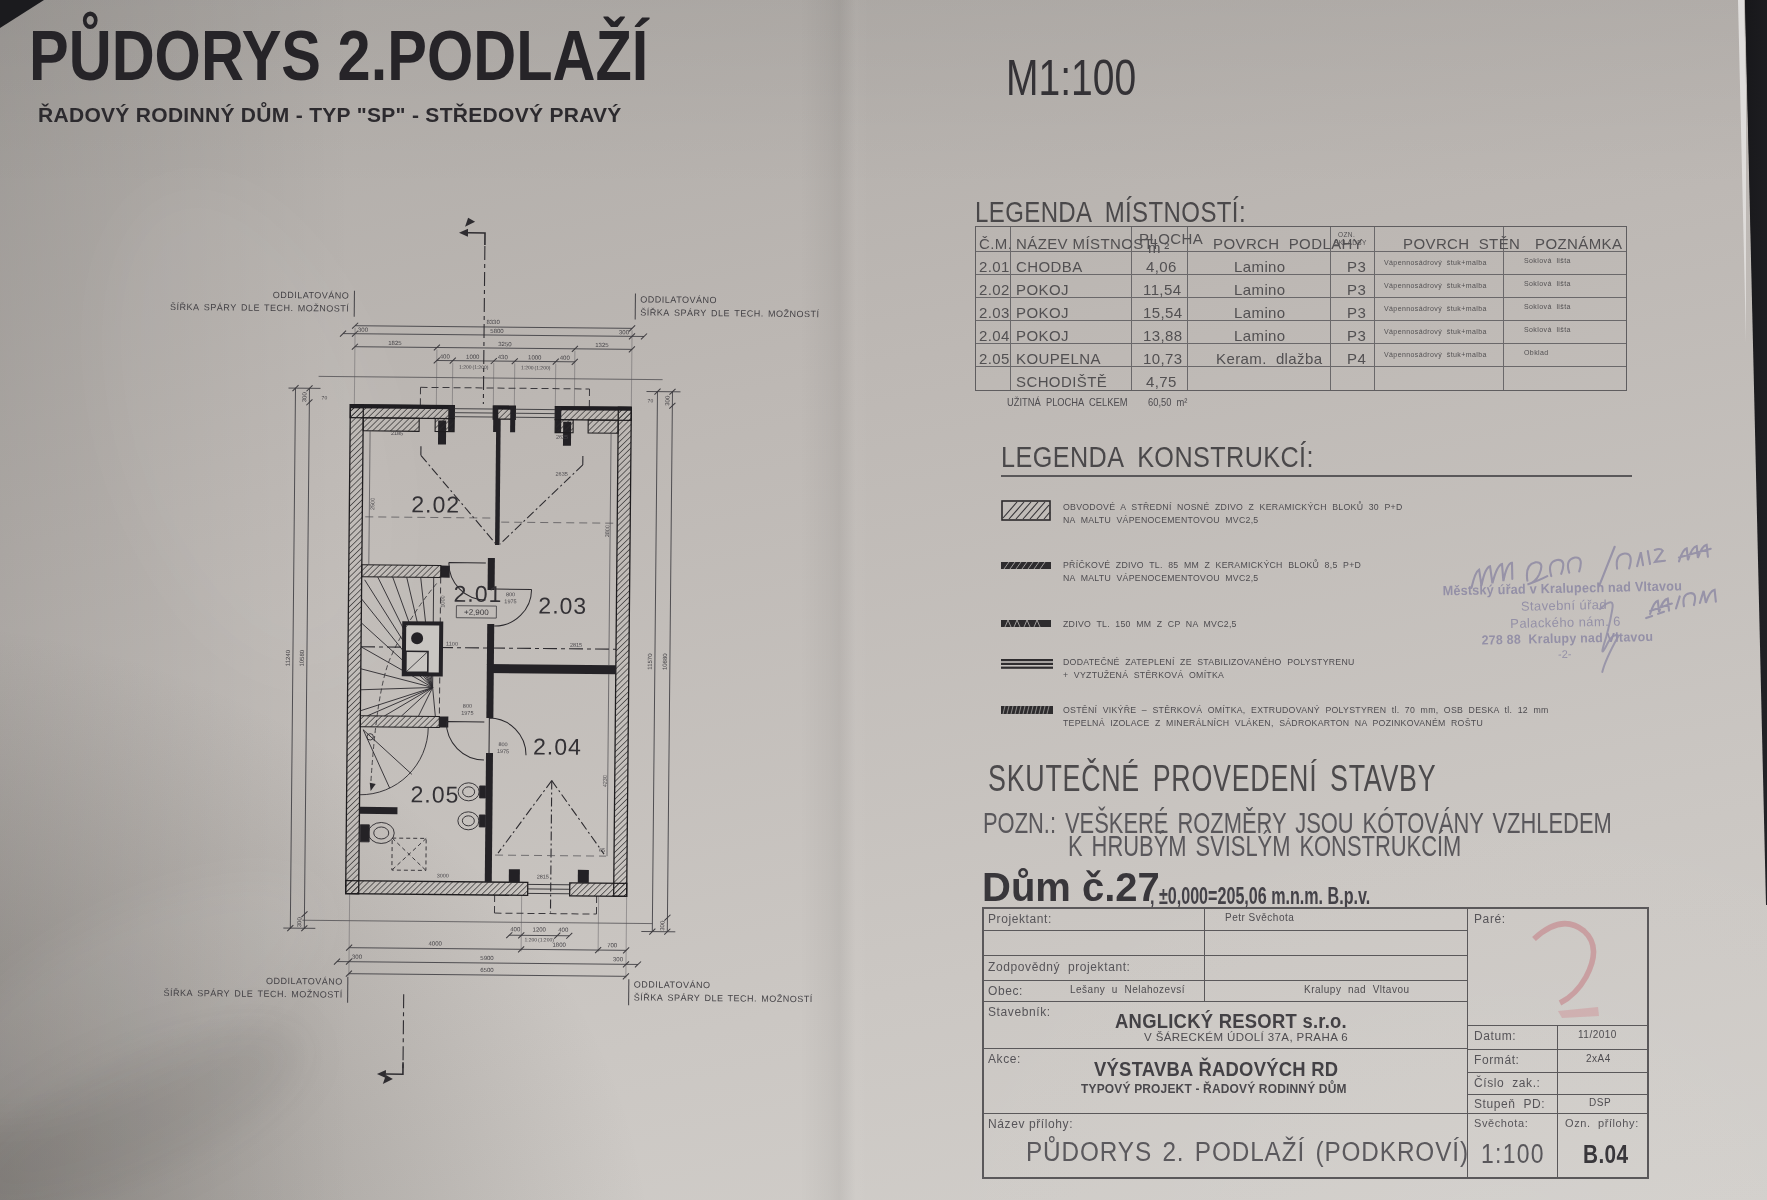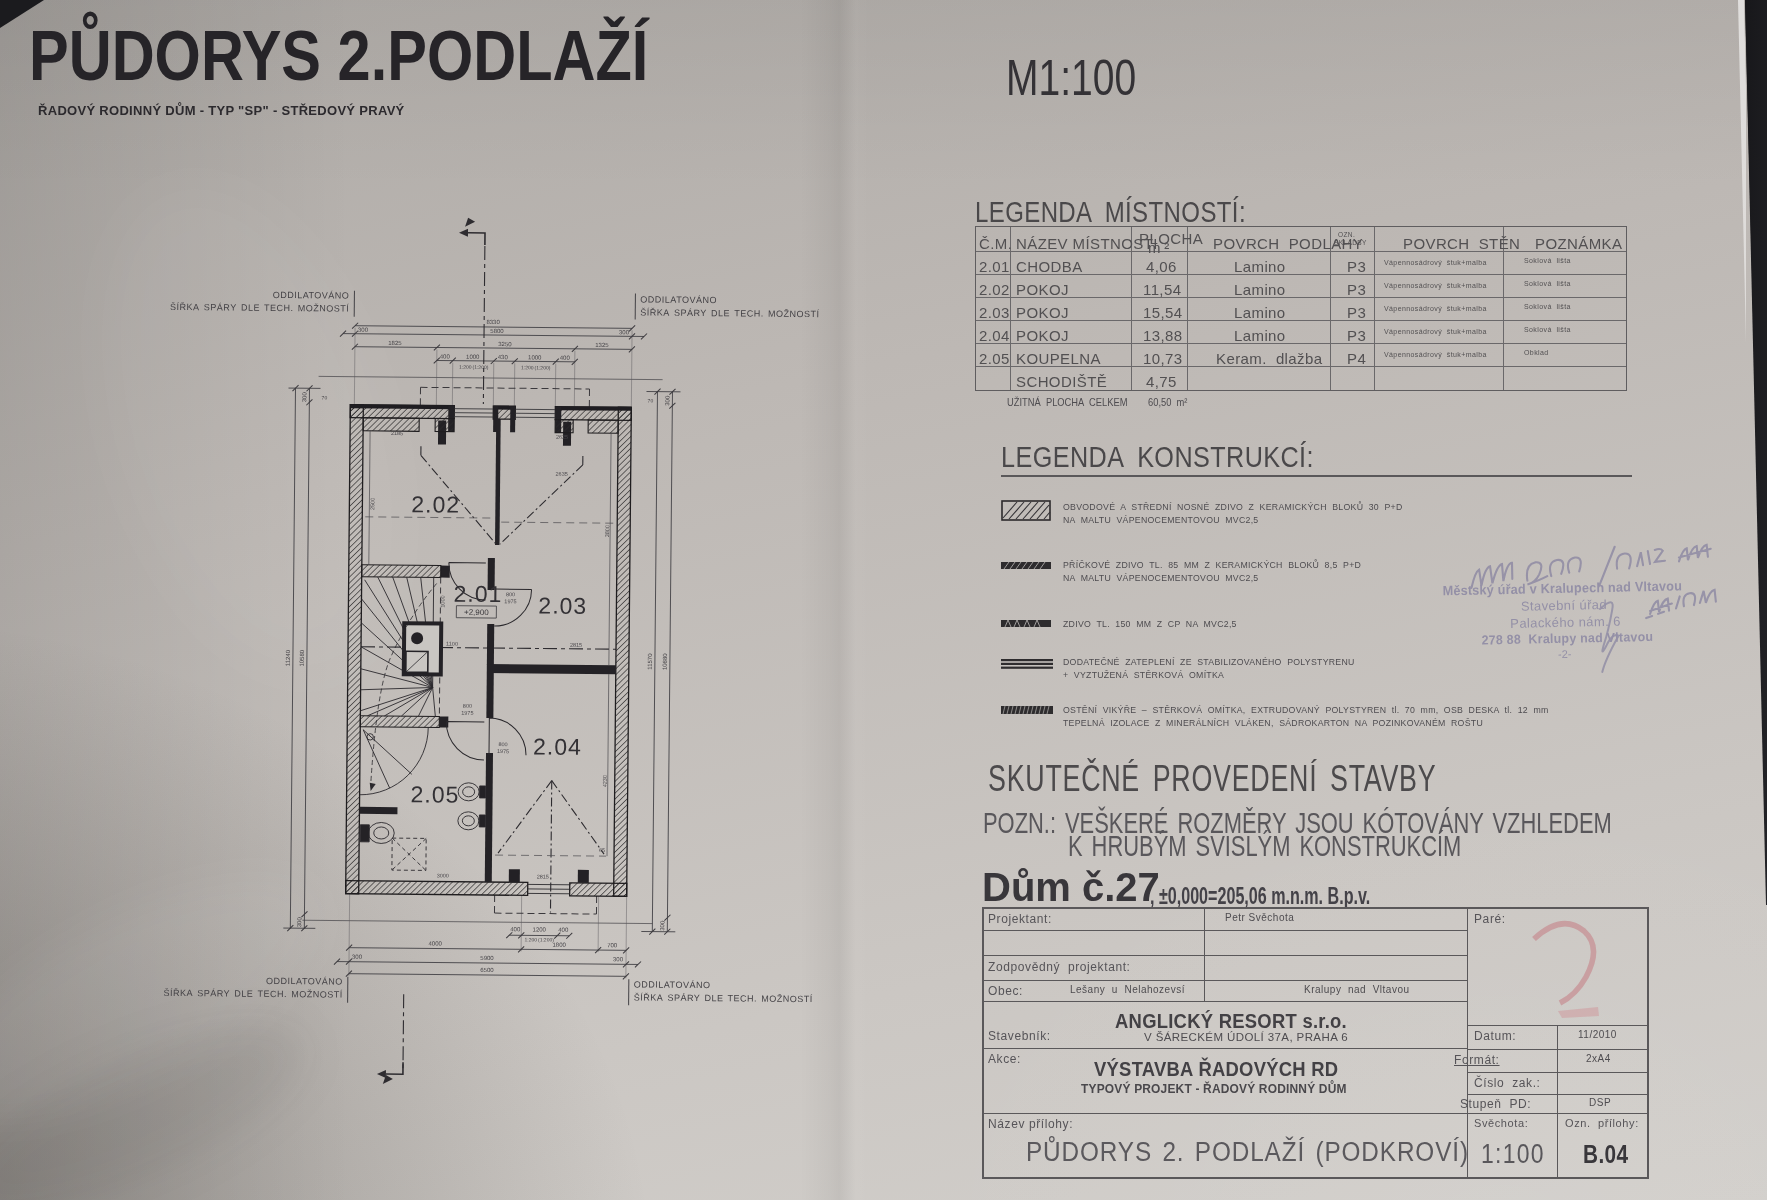--- a/index.html
+++ b/index.html
@@ -24,21 +24,21 @@
     background:linear-gradient(92deg,#161619,#232327);
     clip-path:polygon(5px 0,27px 0,27px 905px,26px 905px);}
   #edgeTR{position:absolute;left:1738px;top:0;width:8px;height:900px;
     background:linear-gradient(180deg,rgba(255,255,255,.75),rgba(255,255,255,.25));
     clip-path:polygon(0 0,6px 0,26px 900px,21px 900px);opacity:.8;}
   #notchTL{position:absolute;left:0;top:0;width:44px;height:28px;background:#1b1b1e;
     clip-path:polygon(0 0,44px 0,0 28px);}
 
   .t{position:absolute;white-space:nowrap;}
   #title{left:29px;top:16px;font-size:70px;font-weight:bold;color:#262428;letter-spacing:0px;transform:scale(.85,1);transform-origin:left top;}
-  #subtitle{left:38px;top:103px;font-size:13px;font-weight:bold;color:#2c2a2e;letter-spacing:.3px;}
+  #subtitle{left:38px;top:103px;font-size:21px;font-weight:bold;color:#2c2a2e;letter-spacing:.3px;}
   #scale1{left:1006px;top:49px;font-size:50px;color:#343236;transform:scale(.78,1);transform-origin:left top;}
   .h1tech{font-size:30px;color:#4a484a;letter-spacing:.5px;word-spacing:8px;transform:scale(.8,1);transform-origin:left top;}
 
   
   #roomtbl{position:absolute;left:975px;top:226px;width:650px;height:163px;border:1.6px solid #5f5d5f;}
   #roomtbl .c{position:absolute;border-left:1px solid #6a686a;top:0;bottom:0;}
   #roomtbl .r{position:absolute;border-top:1px solid #6a686a;left:0;right:0;}
   #roomtbl .cell{position:absolute;font-size:15px;color:#525052;letter-spacing:.4px;}
   .ltxt{position:absolute;font-size:9.5px;color:#4e4c50;letter-spacing:.3px;word-spacing:3px;line-height:13px;white-space:nowrap;transform:scale(.92,1);transform-origin:left top;}
 
@@ -267,40 +267,40 @@
 
     <div class="ln" style="left:575px;top:118px;width:1.2px;height:88px;"></div>
     <div class="ln" style="left:575px;top:206px;width:1.2px;height:66px;"></div>
 
     <div class="lab" style="left:6px;top:5px;">Projektant:</div>
     <div class="val" style="left:243px;top:5px;">Petr Svěchota</div>
     <div class="lab" style="left:6px;top:53px;">Zodpovědný&nbsp; projektant:</div>
     <div class="lab" style="left:6px;top:77px;">Obec:</div>
     <div class="val" style="left:88px;top:77px;">Lešany&nbsp; u&nbsp; Nelahozevsí</div>
     <div class="val" style="left:322px;top:77px;">Kralupy&nbsp; nad&nbsp; Vltavou</div>
-    <div class="lab" style="left:6px;top:98px;margin-top:24px;">Stavebník:</div>
+    <div class="lab" style="left:6px;top:98px;">Stavebník:</div>
     <div class="val" style="left:133px;top:103px;font-size:20px;font-weight:bold;color:#434145;letter-spacing:.3px;transform:scale(.92,1);transform-origin:left top;">ANGLICKÝ RESORT s.r.o.</div>
     <div class="val" style="left:162px;top:124px;font-size:11.5px;letter-spacing:.4px;">V ŠÁRECKÉM ÚDOLÍ 37A, PRAHA 6</div>
     <div class="lab" style="left:6px;top:145px;">Akce:</div>
     <div class="val" style="left:112px;top:151px;font-size:20px;font-weight:bold;color:#434145;letter-spacing:.3px;transform:scale(.92,1);transform-origin:left top;">VÝSTAVBA ŘADOVÝCH RD</div>
     <div class="val" style="left:99px;top:174px;font-size:13px;font-weight:bold;color:#4a484c;letter-spacing:.2px;transform:scale(.92,1);transform-origin:left top;">TYPOVÝ PROJEKT - ŘADOVÝ RODINNÝ DŮM</div>
     <div class="lab" style="left:6px;top:210px;">Název přílohy:</div>
     <div class="val" style="left:44px;top:230px;font-size:27px;color:#5b595d;letter-spacing:1px;word-spacing:3px;transform:scale(.9,1);transform-origin:left top;">PŮDORYS 2. PODLAŽÍ (PODKROVÍ)</div>
 
     <div class="lab" style="left:492px;top:5px;">Paré:</div>
     <svg style="position:absolute;left:530px;top:8px;" width="120" height="108" viewBox="0 0 120 108">
       <path d="M22 24 Q50 -2 72 16 Q90 32 74 62 Q64 80 48 88" fill="none" stroke="#c4737c" stroke-width="5.5" opacity=".5"></path>
       <path d="M46 96 L86 92 L87 101 L50 103 Z" fill="#cf8a92" opacity=".42"></path>
     </svg>
     <div class="lab" style="left:492px;top:122px;">Datum:</div>
     <div class="val" style="left:596px;top:122px;">11/2010</div>
-    <div class="lab" style="left:472px;top:146px;text-decoration:underline;">Formát:</div>
+    <div class="lab" style="left:492px;top:146px;">Formát:</div>
     <div class="val" style="left:604px;top:146px;">2xA4</div>
     <div class="lab" style="left:492px;top:169px;text-align:center;">Číslo&nbsp; zak.:</div>
-    <div class="lab" style="left:478px;top:190px;">Stupeň&nbsp; PD:</div>
+    <div class="lab" style="left:492px;top:190px;">Stupeň&nbsp; PD:</div>
     <div class="val" style="left:607px;top:190px;">DSP</div>
     <div class="lab" style="left:492px;top:210px;font-size:11px;">Svěchota:</div>
     <div class="lab" style="left:583px;top:210px;font-size:11px;">Ozn.&nbsp; přílohy:</div>
     <div class="val" style="left:499px;top:232px;font-size:27px;letter-spacing:1.5px;color:#59575b;transform:scale(.85,1);transform-origin:left top;">1:100</div>
     <div class="val" style="left:601px;top:232px;font-size:26px;font-weight:bold;color:#39373b;transform:scale(.8,1);transform-origin:left top;">B.04</div>
   </div>
 
   <svg id="plan" style="position:absolute;left:135px;top:200px;filter:blur(0.25px);" width="690" height="900" viewBox="135 200 690 900" fill="none">
   <defs>
     <pattern id="hat" patternUnits="userSpaceOnUse" width="4.2" height="4.2" patternTransform="rotate(45)">

